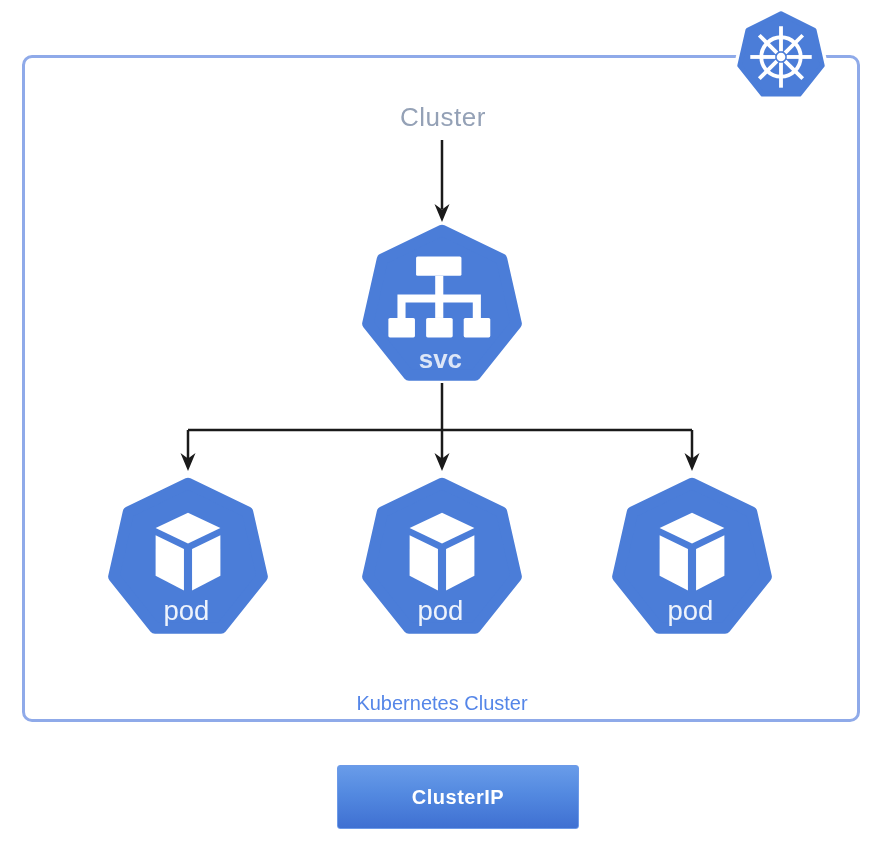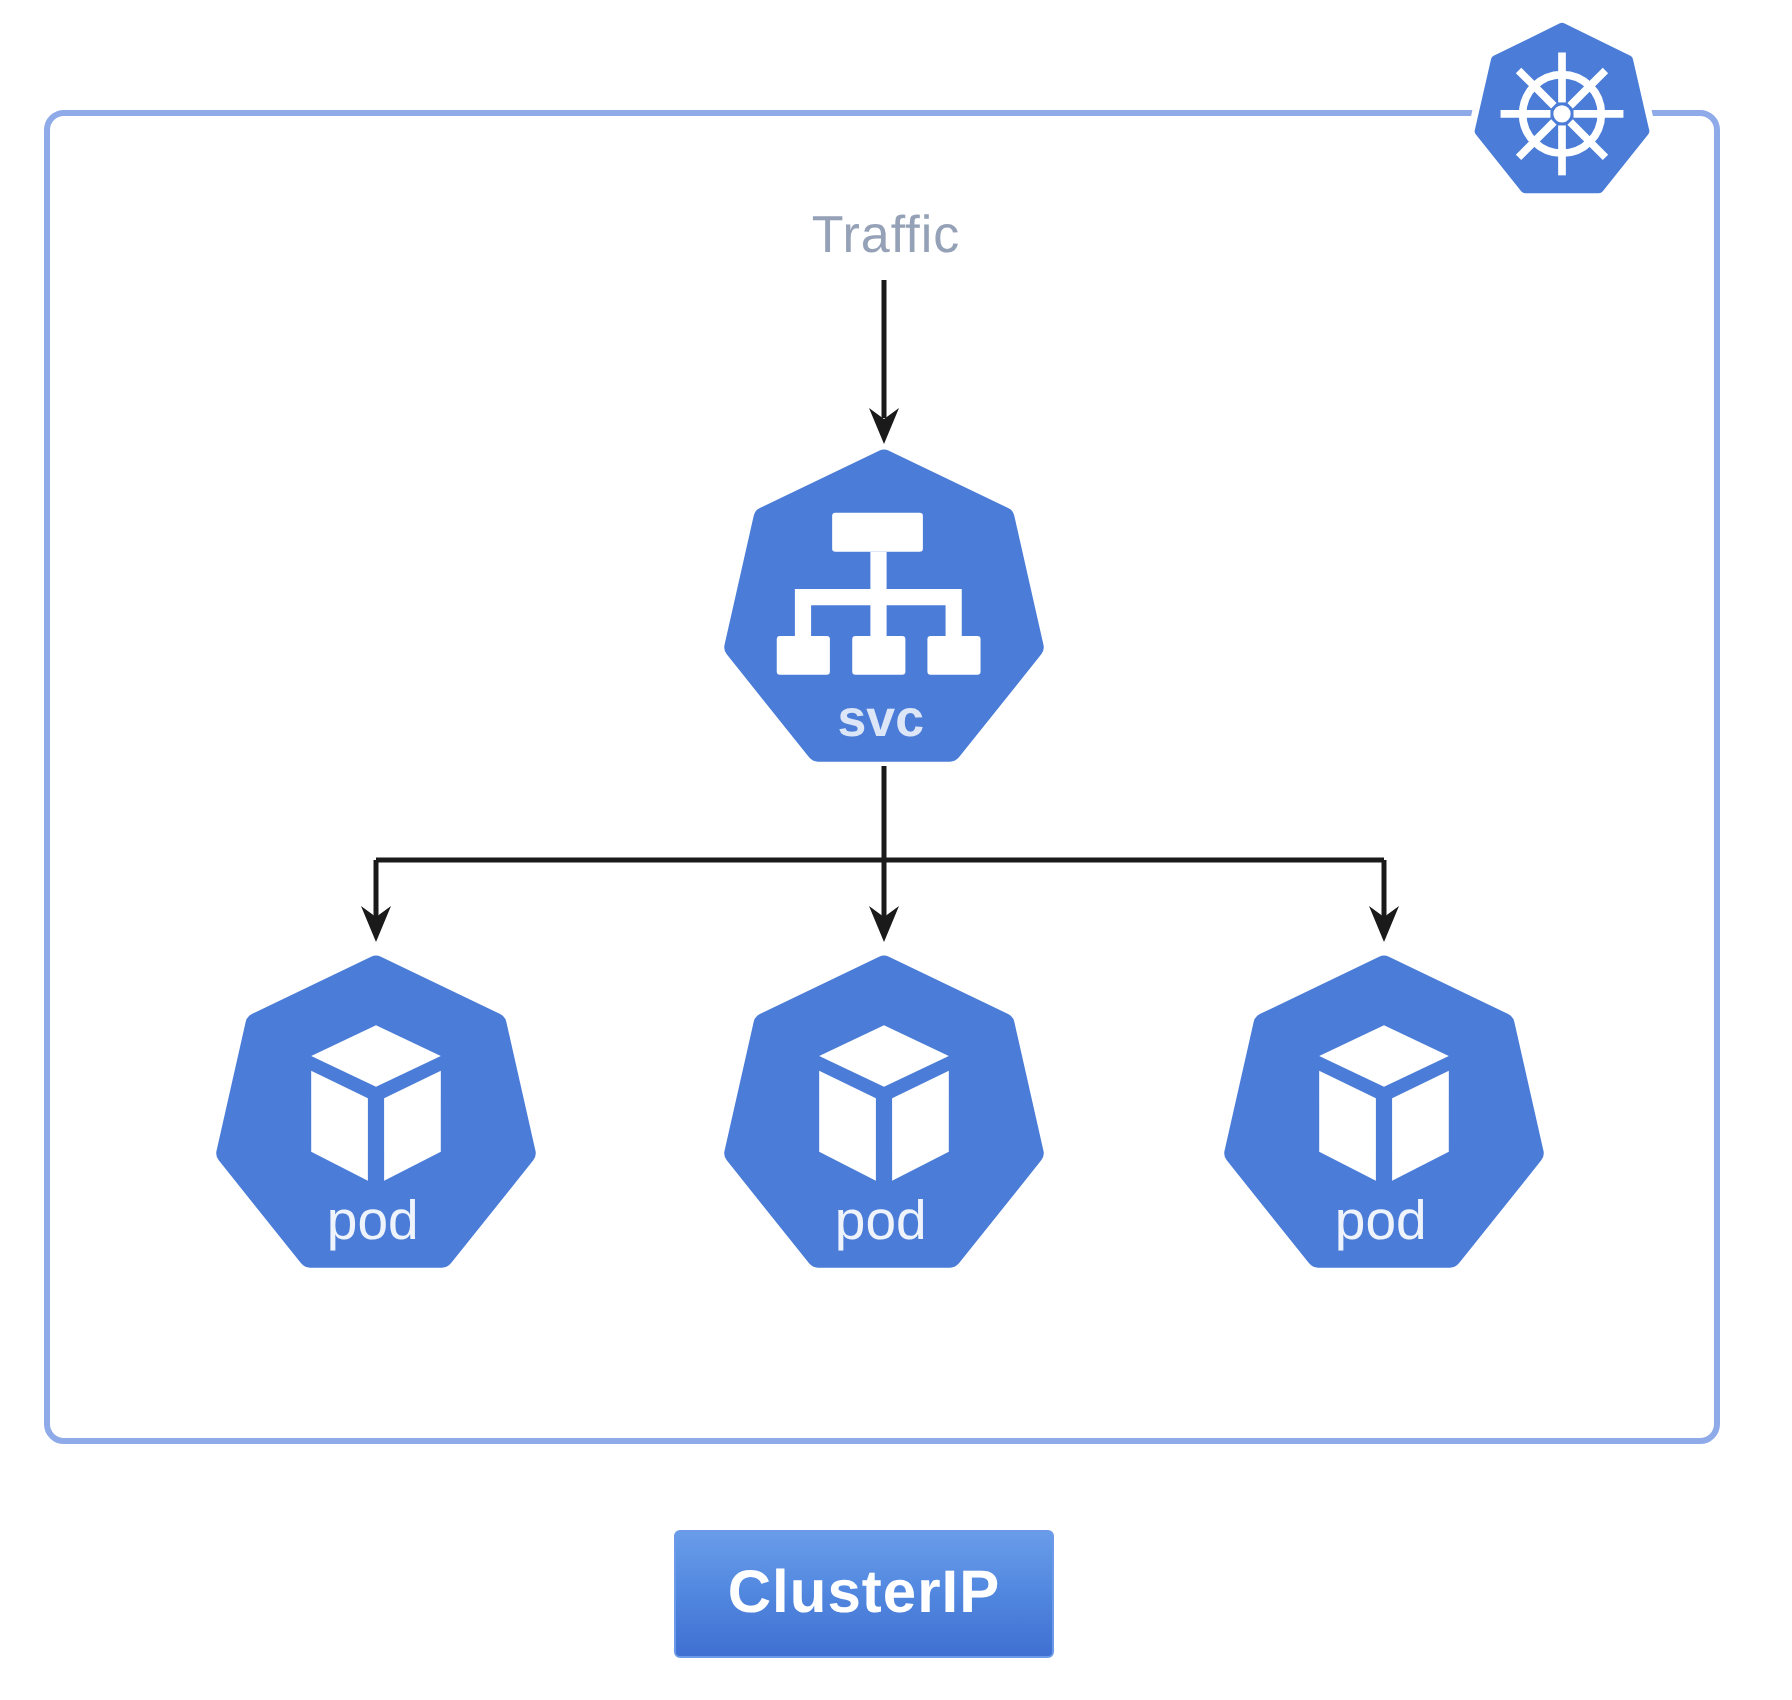--- a/index.html
+++ b/index.html
@@ -53,30 +53,30 @@
     position: absolute;
     left: 292px; top: 692px;
     width: 300px;
     text-align: center;
     font-size: 20px;
     color: #5586e8;
   }
   .clusterip-button {
     position: absolute;
     left: 337px; top: 765px;
-    width: 190px; height: 64px;
+    width: 242px; height: 64px;
     background: linear-gradient(to bottom, #699ce9 0%, #5389e0 45%, #3f70d2 100%);
     border: 1px solid #6d9ae8;
     border-radius: 3px;
     box-sizing: border-box;
     display: flex;
     align-items: center;
     justify-content: center;
     color: #ffffff;
-    font-size: 30px;
+    font-size: 20px;
     font-weight: bold;
     letter-spacing: 0.5px;
   }
 </style>
 </head>
 <body>
 
 <div class="canvas">
 
   <div class="cluster-box"></div>
@@ -95,21 +95,21 @@
           <line x1="50" y1="19" x2="50" y2="45" transform="rotate(180 50 51)"></line>
           <line x1="50" y1="19" x2="50" y2="45" transform="rotate(225 50 51)"></line>
           <line x1="50" y1="19" x2="50" y2="45" transform="rotate(270 50 51)"></line>
           <line x1="50" y1="19" x2="50" y2="45" transform="rotate(315 50 51)"></line>
         </g>
       </g>
       <circle cx="50" cy="51" r="4.5" fill="#ffffff"></circle>
     </svg>
   </div>
 
-  <div class="traffic-label">Traffic</div>
+  <div class="traffic-label">Cluster</div>
 
   <svg class="arrows-overlay" viewBox="0 0 896 850">
     <g stroke="#1a1a1a" stroke-width="2.5" fill="none">
       <line x1="442" y1="140" x2="442" y2="209"></line>
       <line x1="442" y1="383" x2="442" y2="460"></line>
       <line x1="188" y1="430" x2="692" y2="430"></line>
       <line x1="188" y1="430" x2="188" y2="460"></line>
       <line x1="692" y1="430" x2="692" y2="460"></line>
     </g>
     <g fill="#1a1a1a">
@@ -166,16 +166,17 @@
       <polygon points="50,4 86.8,21.7 95.8,61.5 70.4,93.3 29.6,93.3 4.2,61.5 13.2,21.7" fill="#4b7dd8" stroke="#4b7dd8" stroke-width="7" stroke-linejoin="round"></polygon>
       <g fill="#ffffff">
         <polygon points="50,22 70,31.5 50,41 30,31.5"></polygon>
         <polygon points="30,36 47.5,44.5 47.5,70 30,61"></polygon>
         <polygon points="52.5,44.5 70,36 70,61 52.5,70"></polygon>
       </g>
       <text x="49" y="88" text-anchor="middle" font-size="17" font-family="Liberation Sans, sans-serif" fill="#eef3fc">pod</text>
     </svg>
   </div>
 
+  <div class="cluster-label">Kubernetes Cluster</div>
 
   <div class="clusterip-button">ClusterIP</div>
 
 </div>
 
 </body></html>

